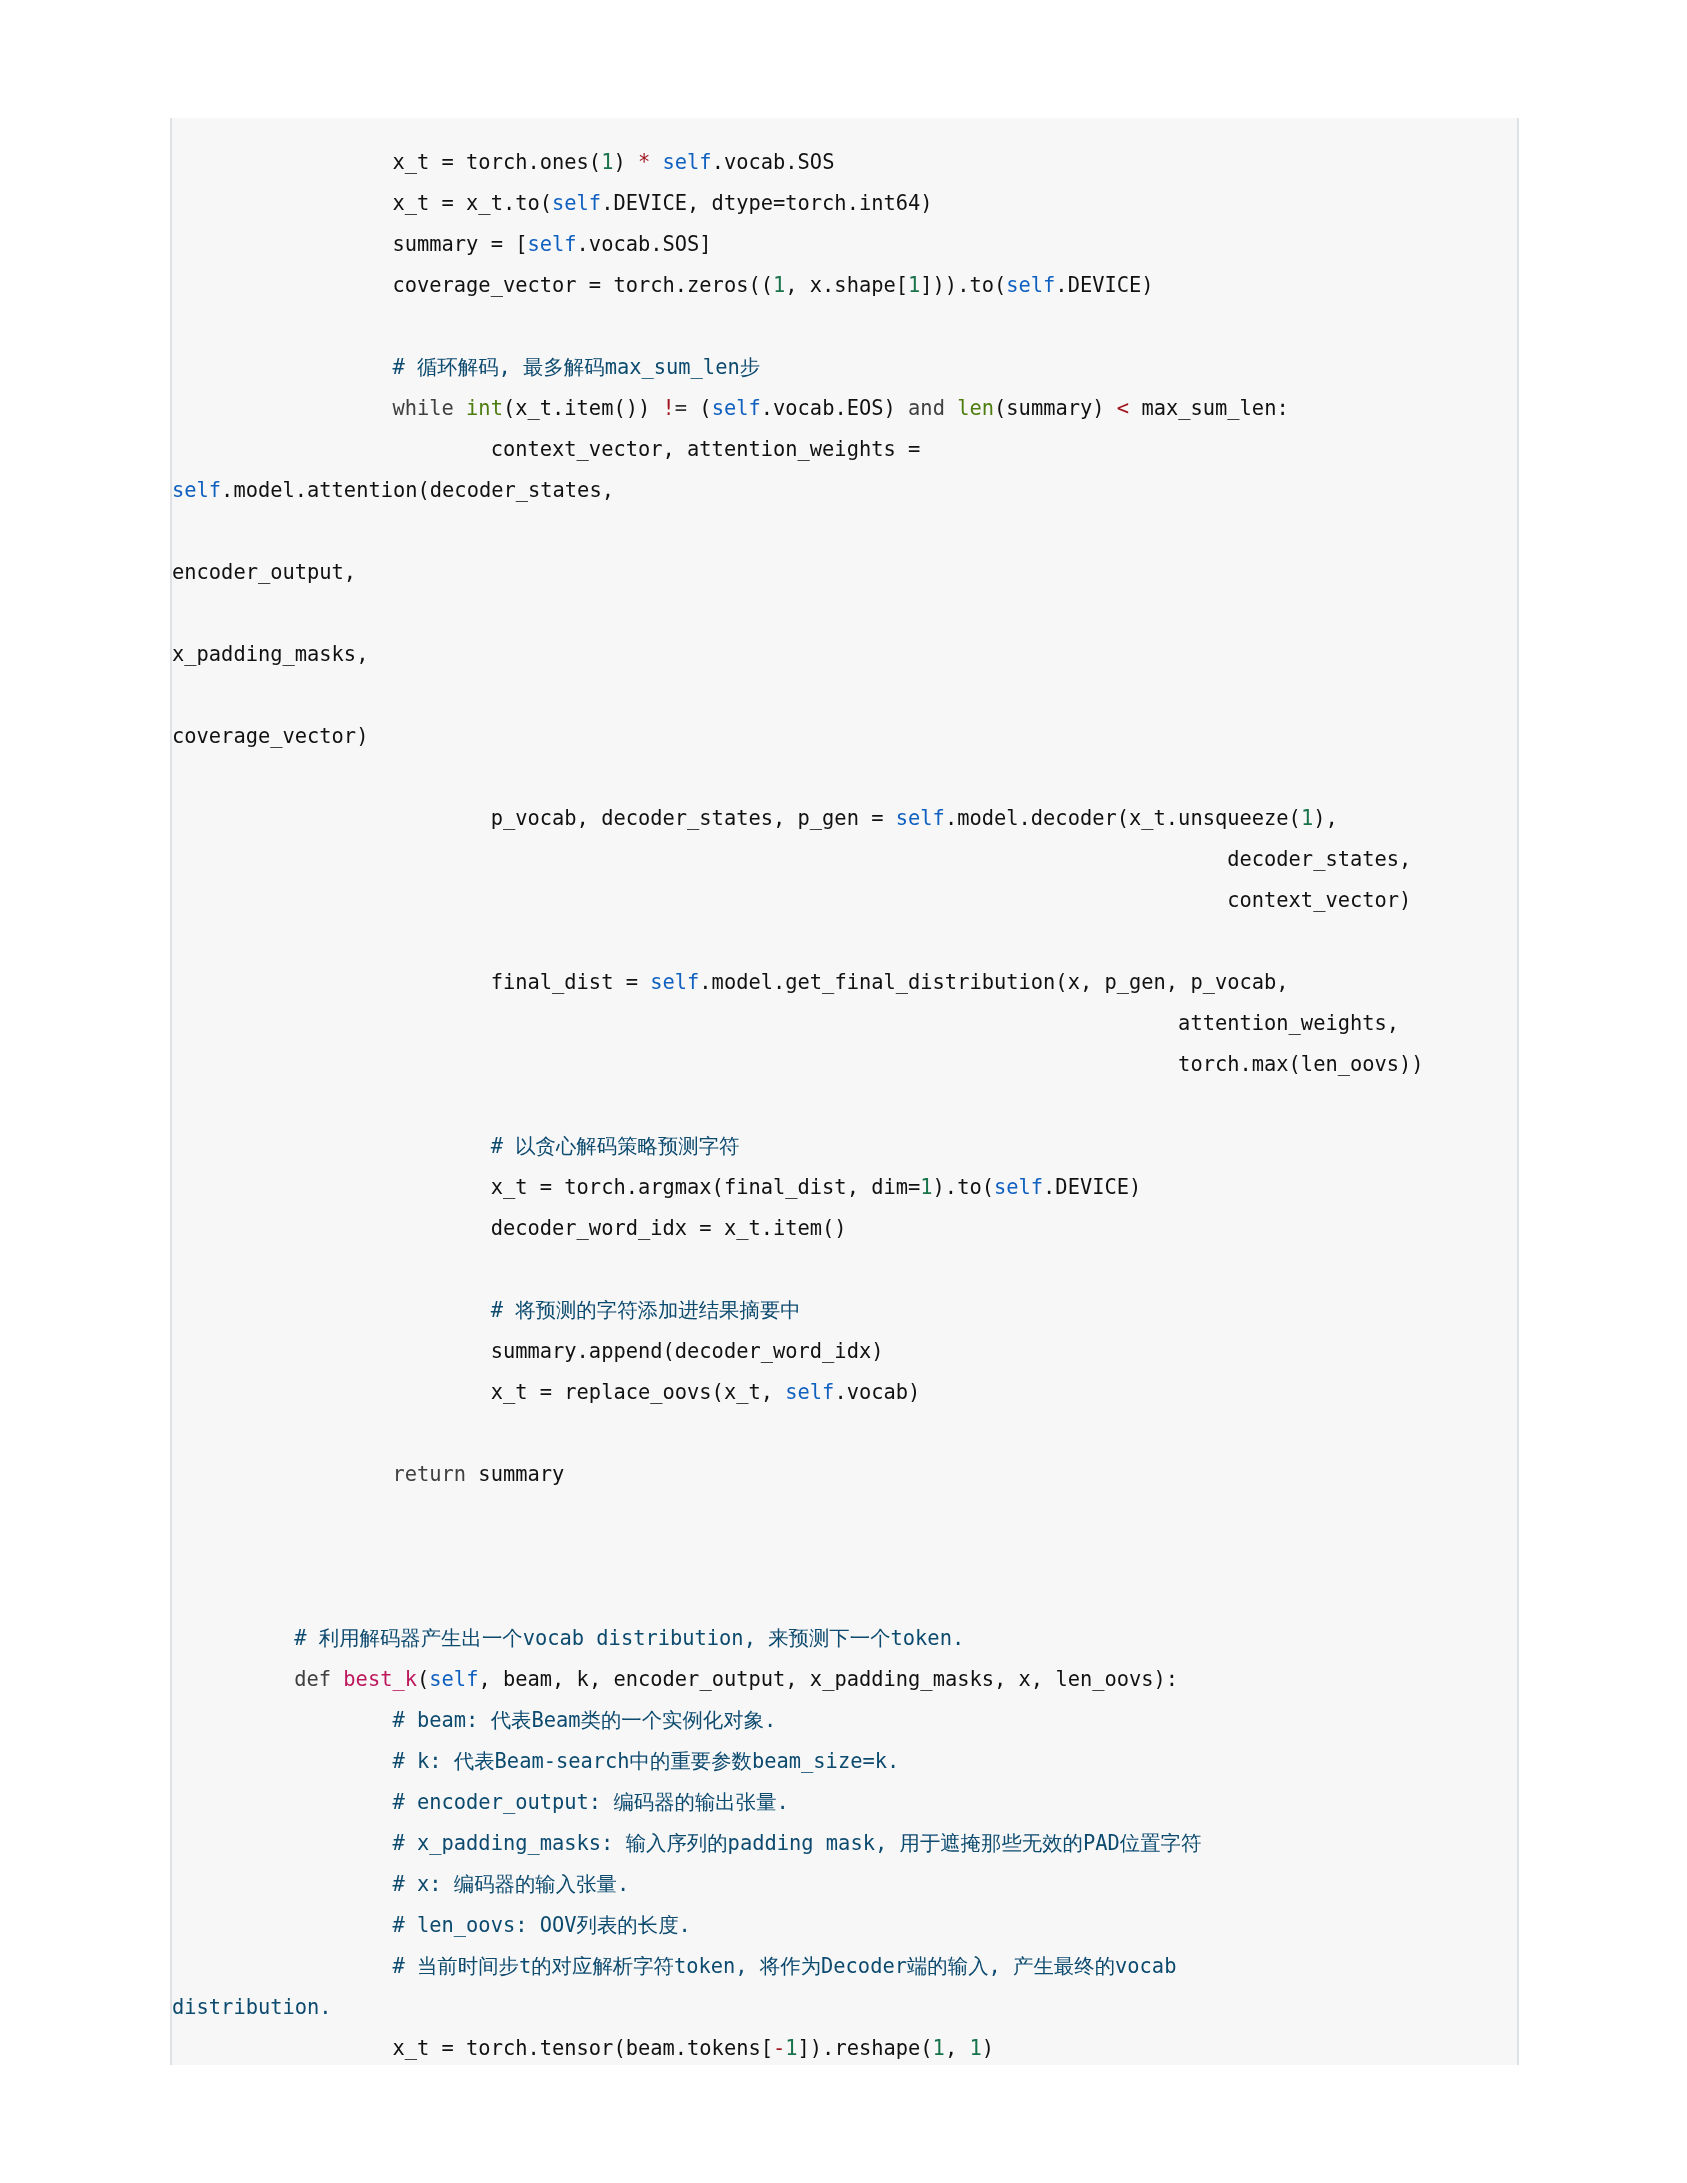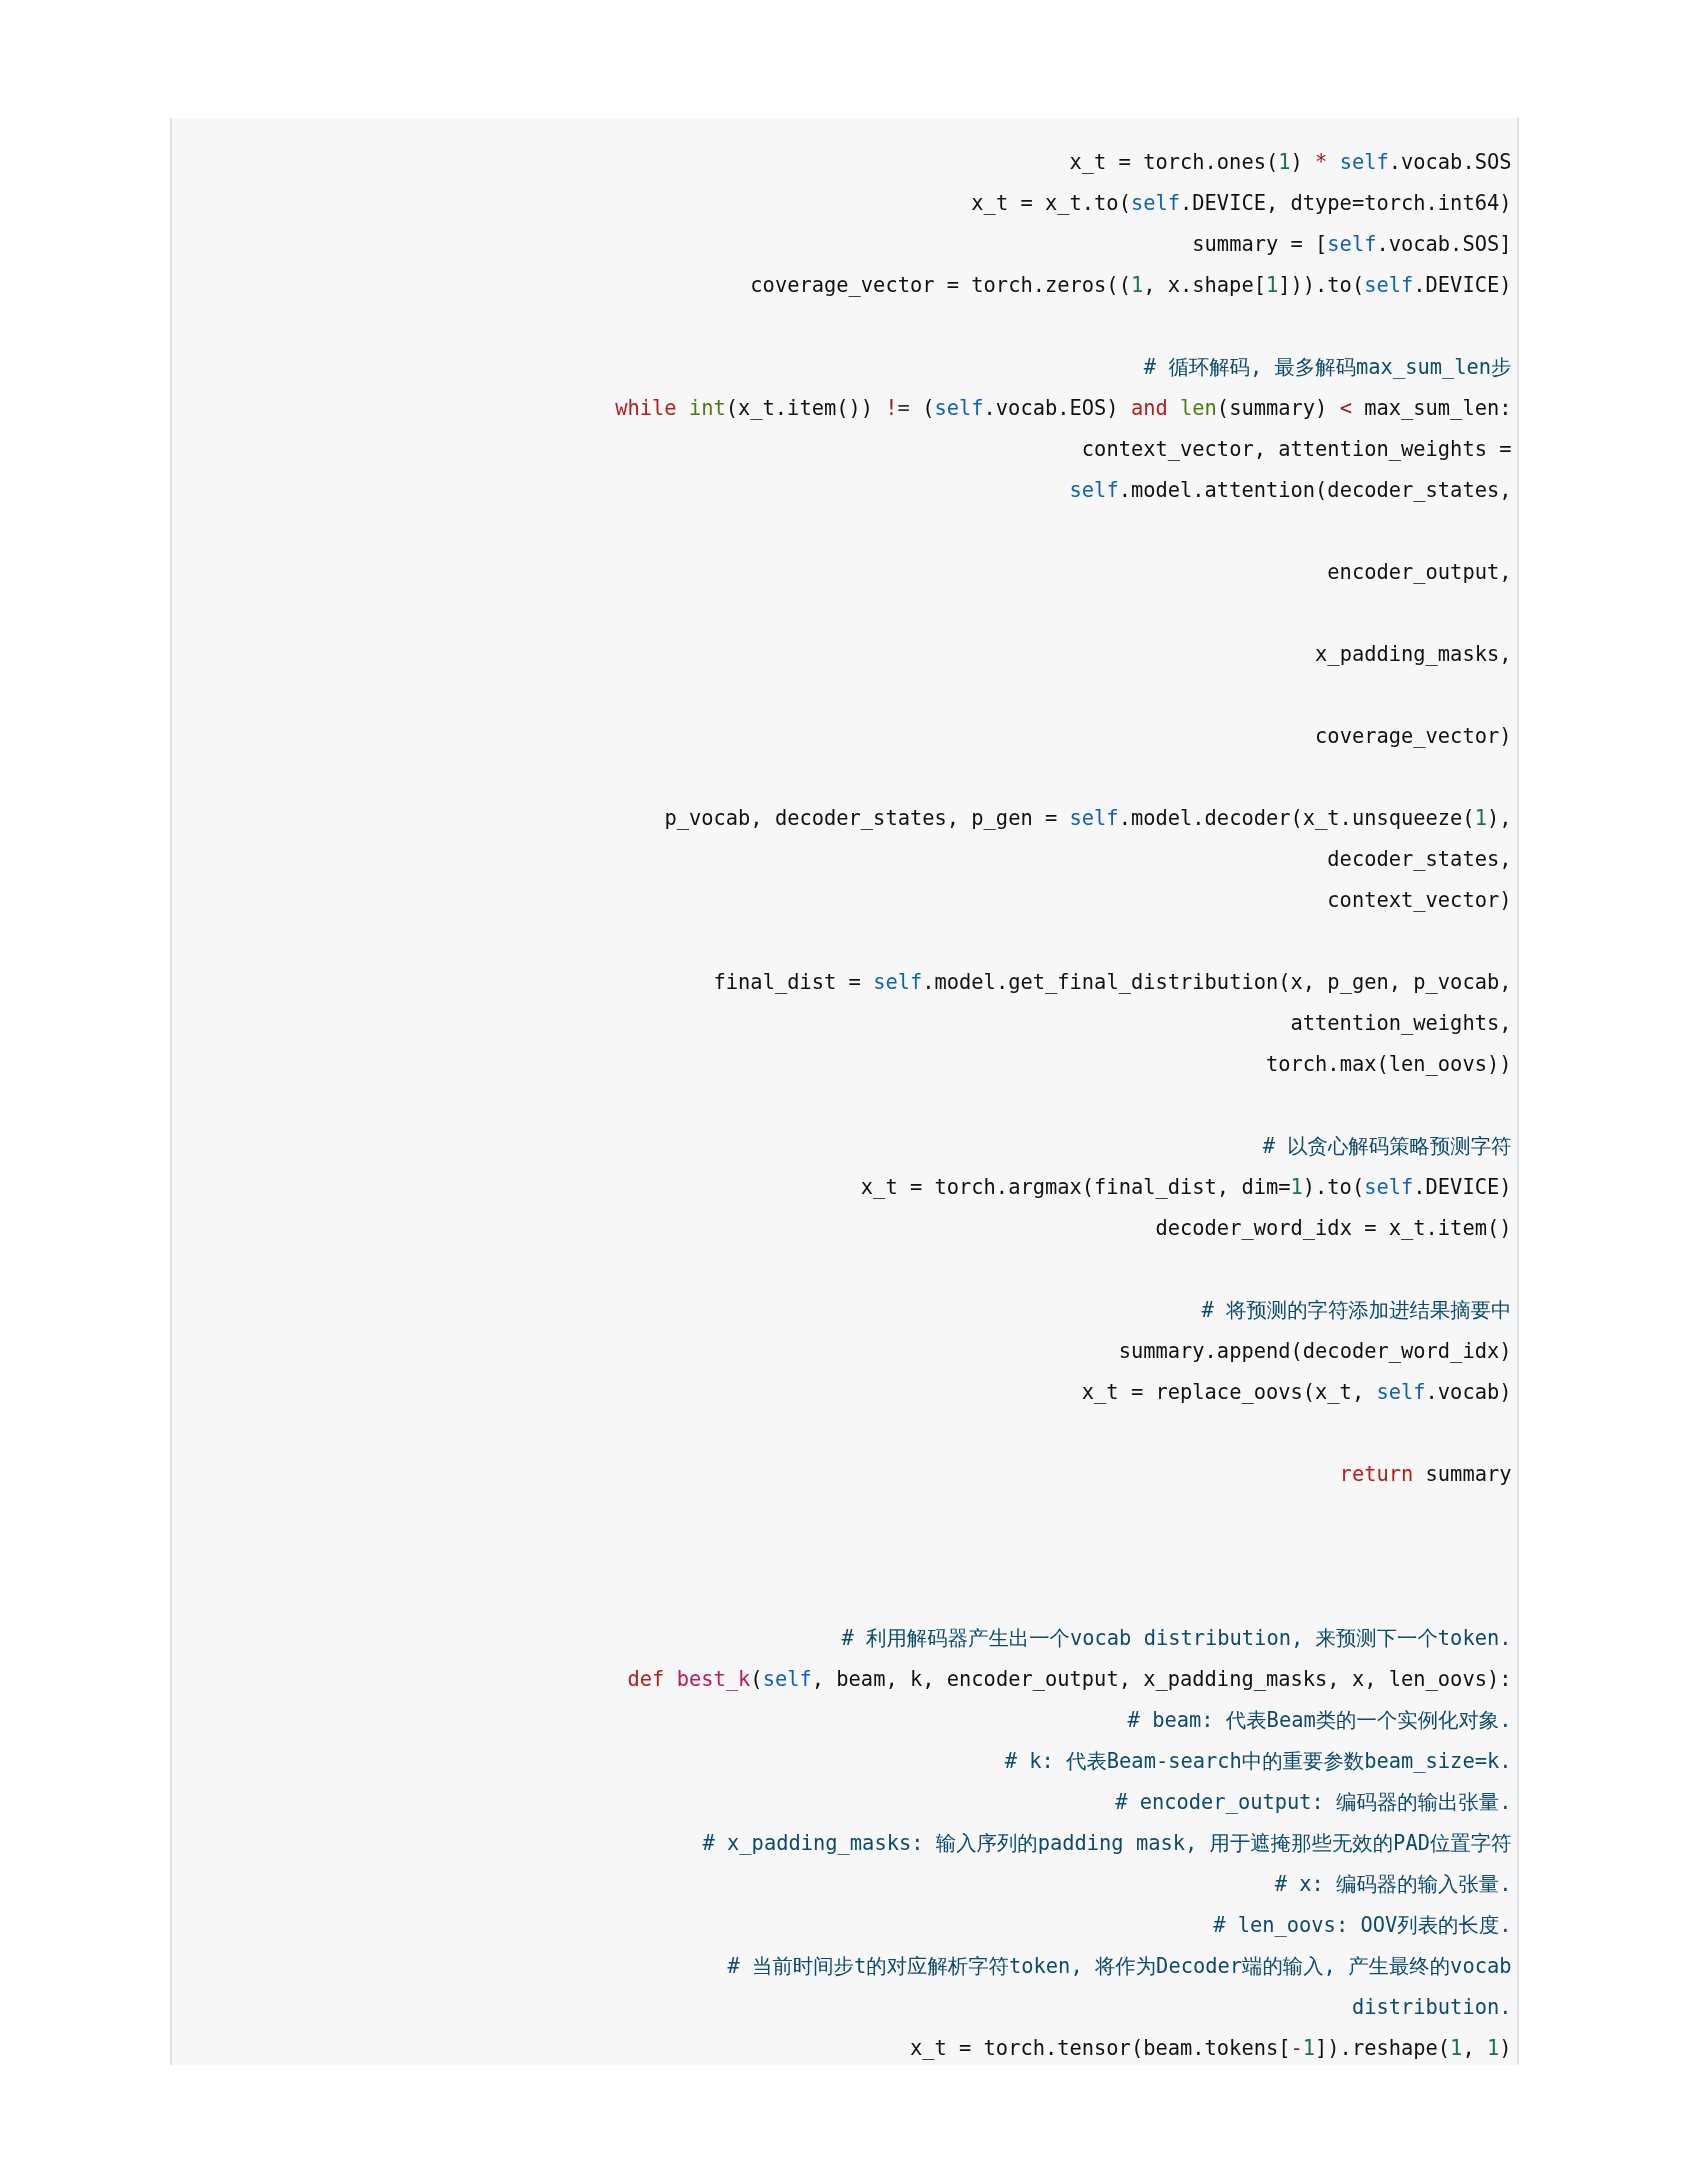--- a/index.html
+++ b/index.html
@@ -13,21 +13,20 @@
     height: 2183px;
     font-family: "DejaVu Sans Mono", monospace;
     -webkit-font-smoothing: antialiased;
   }
   #page {
     position: relative;
     width: 1687px;
     height: 2183px;
     background: #ffffff;
     box-sizing: border-box;
-    text-align: right;
   }
   #code-block {
     position: absolute;
     left: 170px;
     top: 109px;
     width: 1349px;
     height: 1947px;
     background: #f7f7f8;
     border-left: 2.8px solid #dfe2e5;
     border-right: 2.8px solid #dfe2e5;
@@ -47,21 +46,21 @@
     white-space: pre;
   }
   .ln {
     display: block;
     height: 41px;
     white-space: pre;
   }
   
   .t-plain   { color: #111111; }
   .t-comment { color: #0c4a6e; }
-  .t-kw      { color: #b91c1c; }   
+  .t-kw      { color: #404040; }   
   .t-builtin { color: #4d7c0f; }   
   .t-self    { color: #1060c0; }   
   .t-fn      { color: #be185d; }   
   .t-num     { color: #19734a; }   
   .t-op      { color: #a01520; }   
   .t-punct   { color: #333333; }   
 </style>
 </head>
 <body>
 

